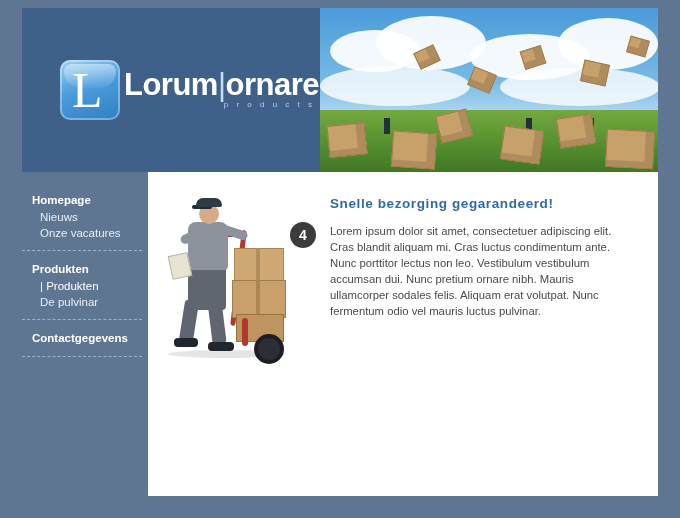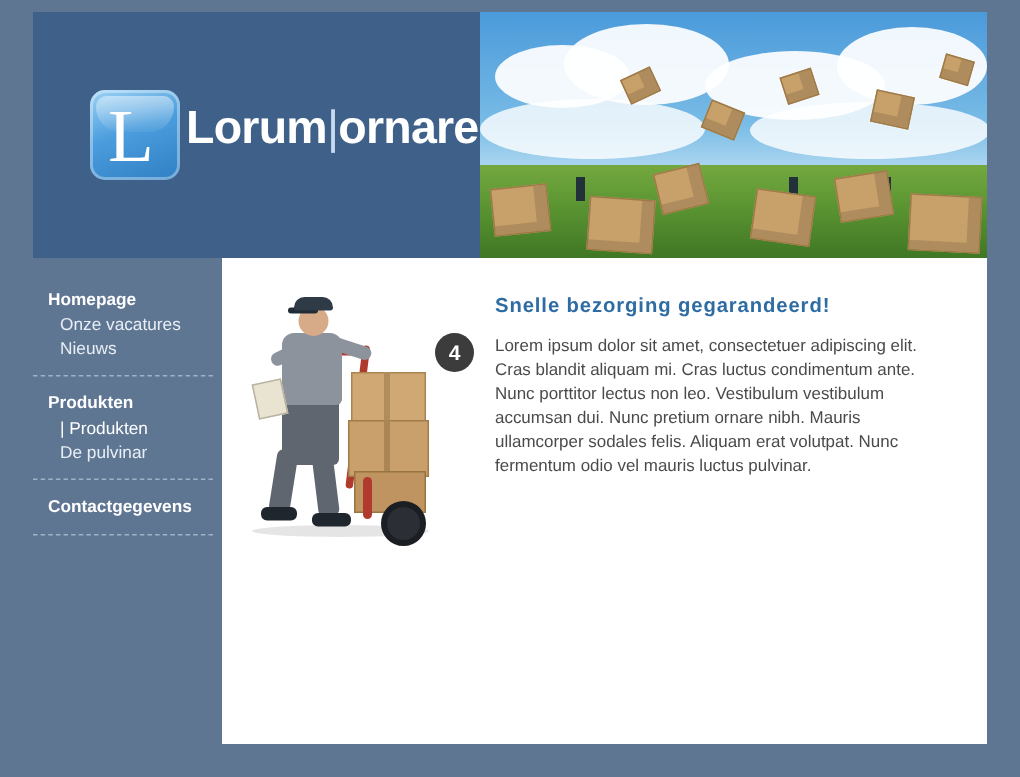--- a/index.html
+++ b/index.html
@@ -273,20 +273,21 @@
     <div class="header-left">
       <div class="logo">
         <div class="logo-mark">
           <div class="gloss"></div>
           <div class="glyph">L</div>
         </div>
         <div class="logo-text">
           <div class="logo-word">
             <span class="b">Lorum</span><span class="sep">|</span><span class="b">ornare</span>
           </div>
+          <div class="logo-sub">p r o d u c t s</div>
         </div>
       </div>
     </div>
 
     <div class="hero">
       <div class="cloud c1"></div>
       <div class="cloud c2"></div>
       <div class="cloud c3"></div>
       <div class="cloud c4"></div>
       <div class="cloud c5"></div>
@@ -309,22 +310,22 @@
       <div class="box bx6"></div>
     </div>
   </div>
 
   <div class="body-area">
 
     <nav class="sidebar">
 
       <div class="nav-group">
         <div class="nav-head">Homepage</div>
+        <div class="nav-item">Nieuws</div>
         <div class="nav-item">Onze vacatures</div>
-        <div class="nav-item">Nieuws</div>
       </div>
 
       <div class="nav-sep"></div>
 
       <div class="nav-group">
         <div class="nav-head">Produkten</div>
         <div class="nav-item active">| Produkten</div>
         <div class="nav-item">De pulvinar</div>
       </div>
 

